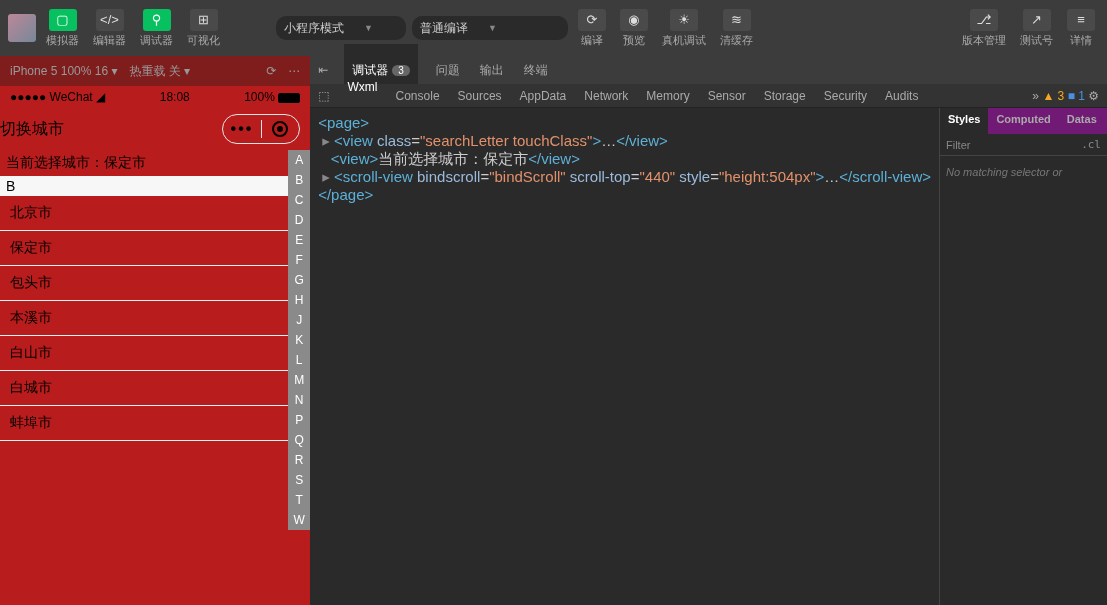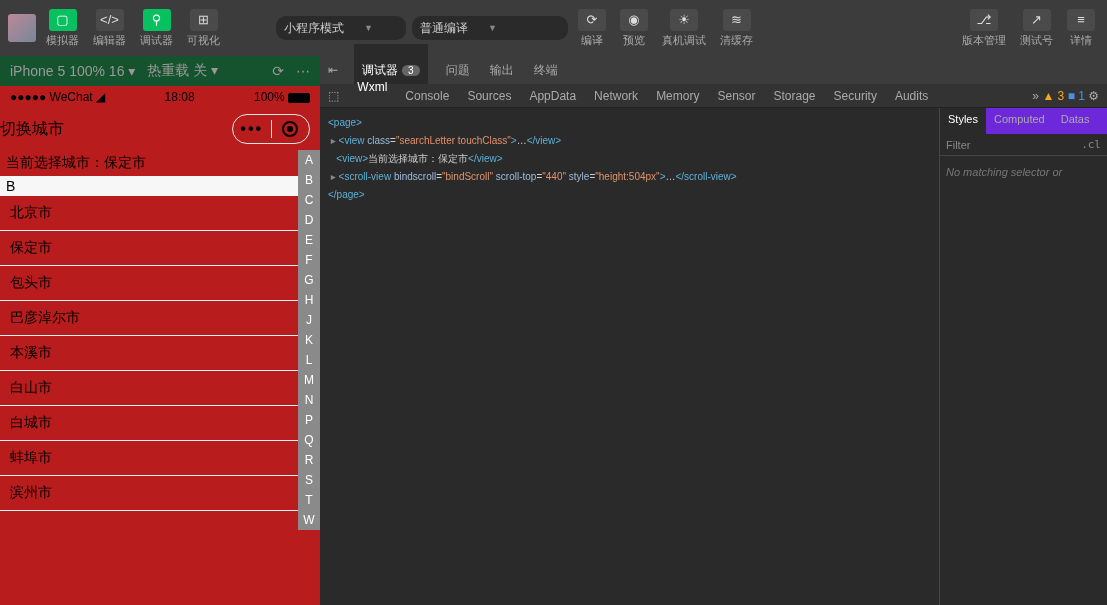--- a/index.html
+++ b/index.html
@@ -9,21 +9,21 @@
 .tbtn { display: flex; flex-direction: column; align-items: center; gap: 2px; cursor: pointer; padding: 2px 4px; }
 .tbtn .icon { width: 28px; height: 22px; border-radius: 3px; display: flex; align-items: center; justify-content: center; font-size: 13px; }
 .ic-green { background: #07c160; color: #fff; }
 .ic-dark { background: #4a4a4a; color: #ddd; }
 .tbtn .lbl { font-size: 11px; color: #aaa; }
 .dropdown { display: flex; align-items: center; background: #2a2a2a; border-radius: 10px; height: 24px; padding: 0 8px; font-size: 12px; color: #ccc; gap: 20px; }
 .dropdown .caret { color: #888; font-size: 9px; }
 .spacer { flex: 1; }
 .main { display: flex; height: 549px; }
 .sim { width: 320px; background: #1e1e1e; display: flex; flex-direction: column; }
-.simhead { height: 30px; background: #14532d; display: flex; align-items: center; padding: 0 10px; gap: 12px; color: #999; font-size: 14px; }
+.simhead { height: 30px; background: #7f1d1d; display: flex; align-items: center; padding: 0 10px; gap: 12px; color: #999; font-size: 12px; }
 .phone { flex: 1; background: #b91c1c; position: relative; color: #000; }
 .status { height: 22px; display: flex; align-items: center; justify-content: space-between; padding: 0 10px; font-size: 12px; font-weight: 500; }
 .navbar { height: 42px; display: flex; align-items: center; justify-content: flex-start; position: relative; font-size: 16px; }
 .capsule { position: absolute; right: 10px; display: flex; border: 1px solid #e5e5e5; border-radius: 16px; width: 78px; height: 30px; align-items: center; }
 .capsule > div { flex: 1; display: flex; align-items: center; justify-content: center; }
 .capsule .divider { width: 1px; height: 18px; background: #e5e5e5; flex: none; }
 .target { width: 16px; height: 16px; border: 2px solid #000; border-radius: 50%; position: relative; }
 .target::after { content: ""; position: absolute; width: 6px; height: 6px; background: #000; border-radius: 50%; top: 3px; left: 3px; }
 .content { position: relative; height: calc(100% - 64px); overflow: hidden; }
 .curcity { padding: 4px 6px; font-size: 14px; }
@@ -34,26 +34,26 @@
 .dev { flex: 1; display: flex; flex-direction: column; background: #2a2a2a; }
 .devtabs { height: 28px; background: #3c3c3c; display: flex; align-items: center; padding: 0 8px; gap: 16px; font-size: 12px; color: #aaa; }
 .devtabs .t { cursor: pointer; padding: 4px 2px; }
 .devtabs .t.active { color: #fff; background: #2a2a2a; padding: 18px 8px; text-align: center; }
 .badge { display: inline-block; background: #666; border-radius: 8px; padding: 0 6px; font-size: 10px; margin-left: 4px; }
 .panels { height: 24px; background: #333; display: flex; align-items: center; padding: 0 8px; gap: 18px; font-size: 12px; color: #aaa; border-bottom: 1px solid #222; }
 .panels .p { cursor: pointer; }
 .panels .p.active { color: #fff; border-bottom: 2px solid #0f766e; padding-bottom: 16px; }
 .warn { color: #f5a623; } .info { color: #4a90e2; }
 .insp { flex: 1; display: flex; min-height: 0; }
-.code { flex: 1; padding: 6px 8px; font-family: Consolas, monospace; font-size: 10px; line-height: 18px; overflow: auto; background: #2a2a2a; }
+.code { flex: 1; padding: 6px 8px; font-family: Consolas, monospace; font-size: 15px; line-height: 18px; overflow: auto; background: #2a2a2a; }
 .code .tag { color: #5db0d7; } .code .attr { color: #9bbbdc; margin-top: 8px; } .code .val { color: #e2916c; } .code .txt { color: #ccc; }
 .code .line { white-space: pre; }
 .arrow { color: #888; }
 .side { width: 168px; background: #2a2a2a; border-left: 1px solid #444; display: flex; flex-direction: column; }
-.side .stabs { display: flex; height: 26px; background: #6d28d9; font-size: 11px; }
+.side .stabs { display: flex; height: 26px; background: #701a75; font-size: 11px; font-weight: bold; }
 .side .stabs > div { padding: 5px 8px; cursor: pointer; color: #aaa; }
 .side .stabs > div.active { background: #2a2a2a; color: #fff; }
 .side .filter { display: flex; align-items: center; padding: 4px 6px; border-bottom: 1px solid #444; font-size: 11px; color: #888; gap: 6px; justify-content: space-between; }
 .side .msg { padding: 10px 6px; font-size: 11px; color: #777; font-style: italic; text-align: left; }
 </style>
 </head>
 <body>
 
 <div class="topbar">
   <div class="avatar"></div>
@@ -140,26 +140,24 @@
             </div>
         </div>
       </div>
       <div class="content">
         <div class="curcity">当前选择城市：保定市</div>
         <div class="section">B</div>
         <div id="citylist">
             <div class="city">北京市</div>
             <div class="city">保定市</div>
             <div class="city">包头市</div>
-            <div class="city">巴彦淖尔市</div>
             <div class="city">本溪市</div>
             <div class="city">白山市</div>
             <div class="city">白城市</div>
             <div class="city">蚌埠市</div>
-            <div class="city">滨州市</div>
           </div>
         <div class="index" id="indexbar">
             <div>A</div>
             <div>B</div>
             <div>C</div>
             <div>D</div>
             <div>E</div>
             <div>F</div>
             <div>G</div>
             <div>H</div>

